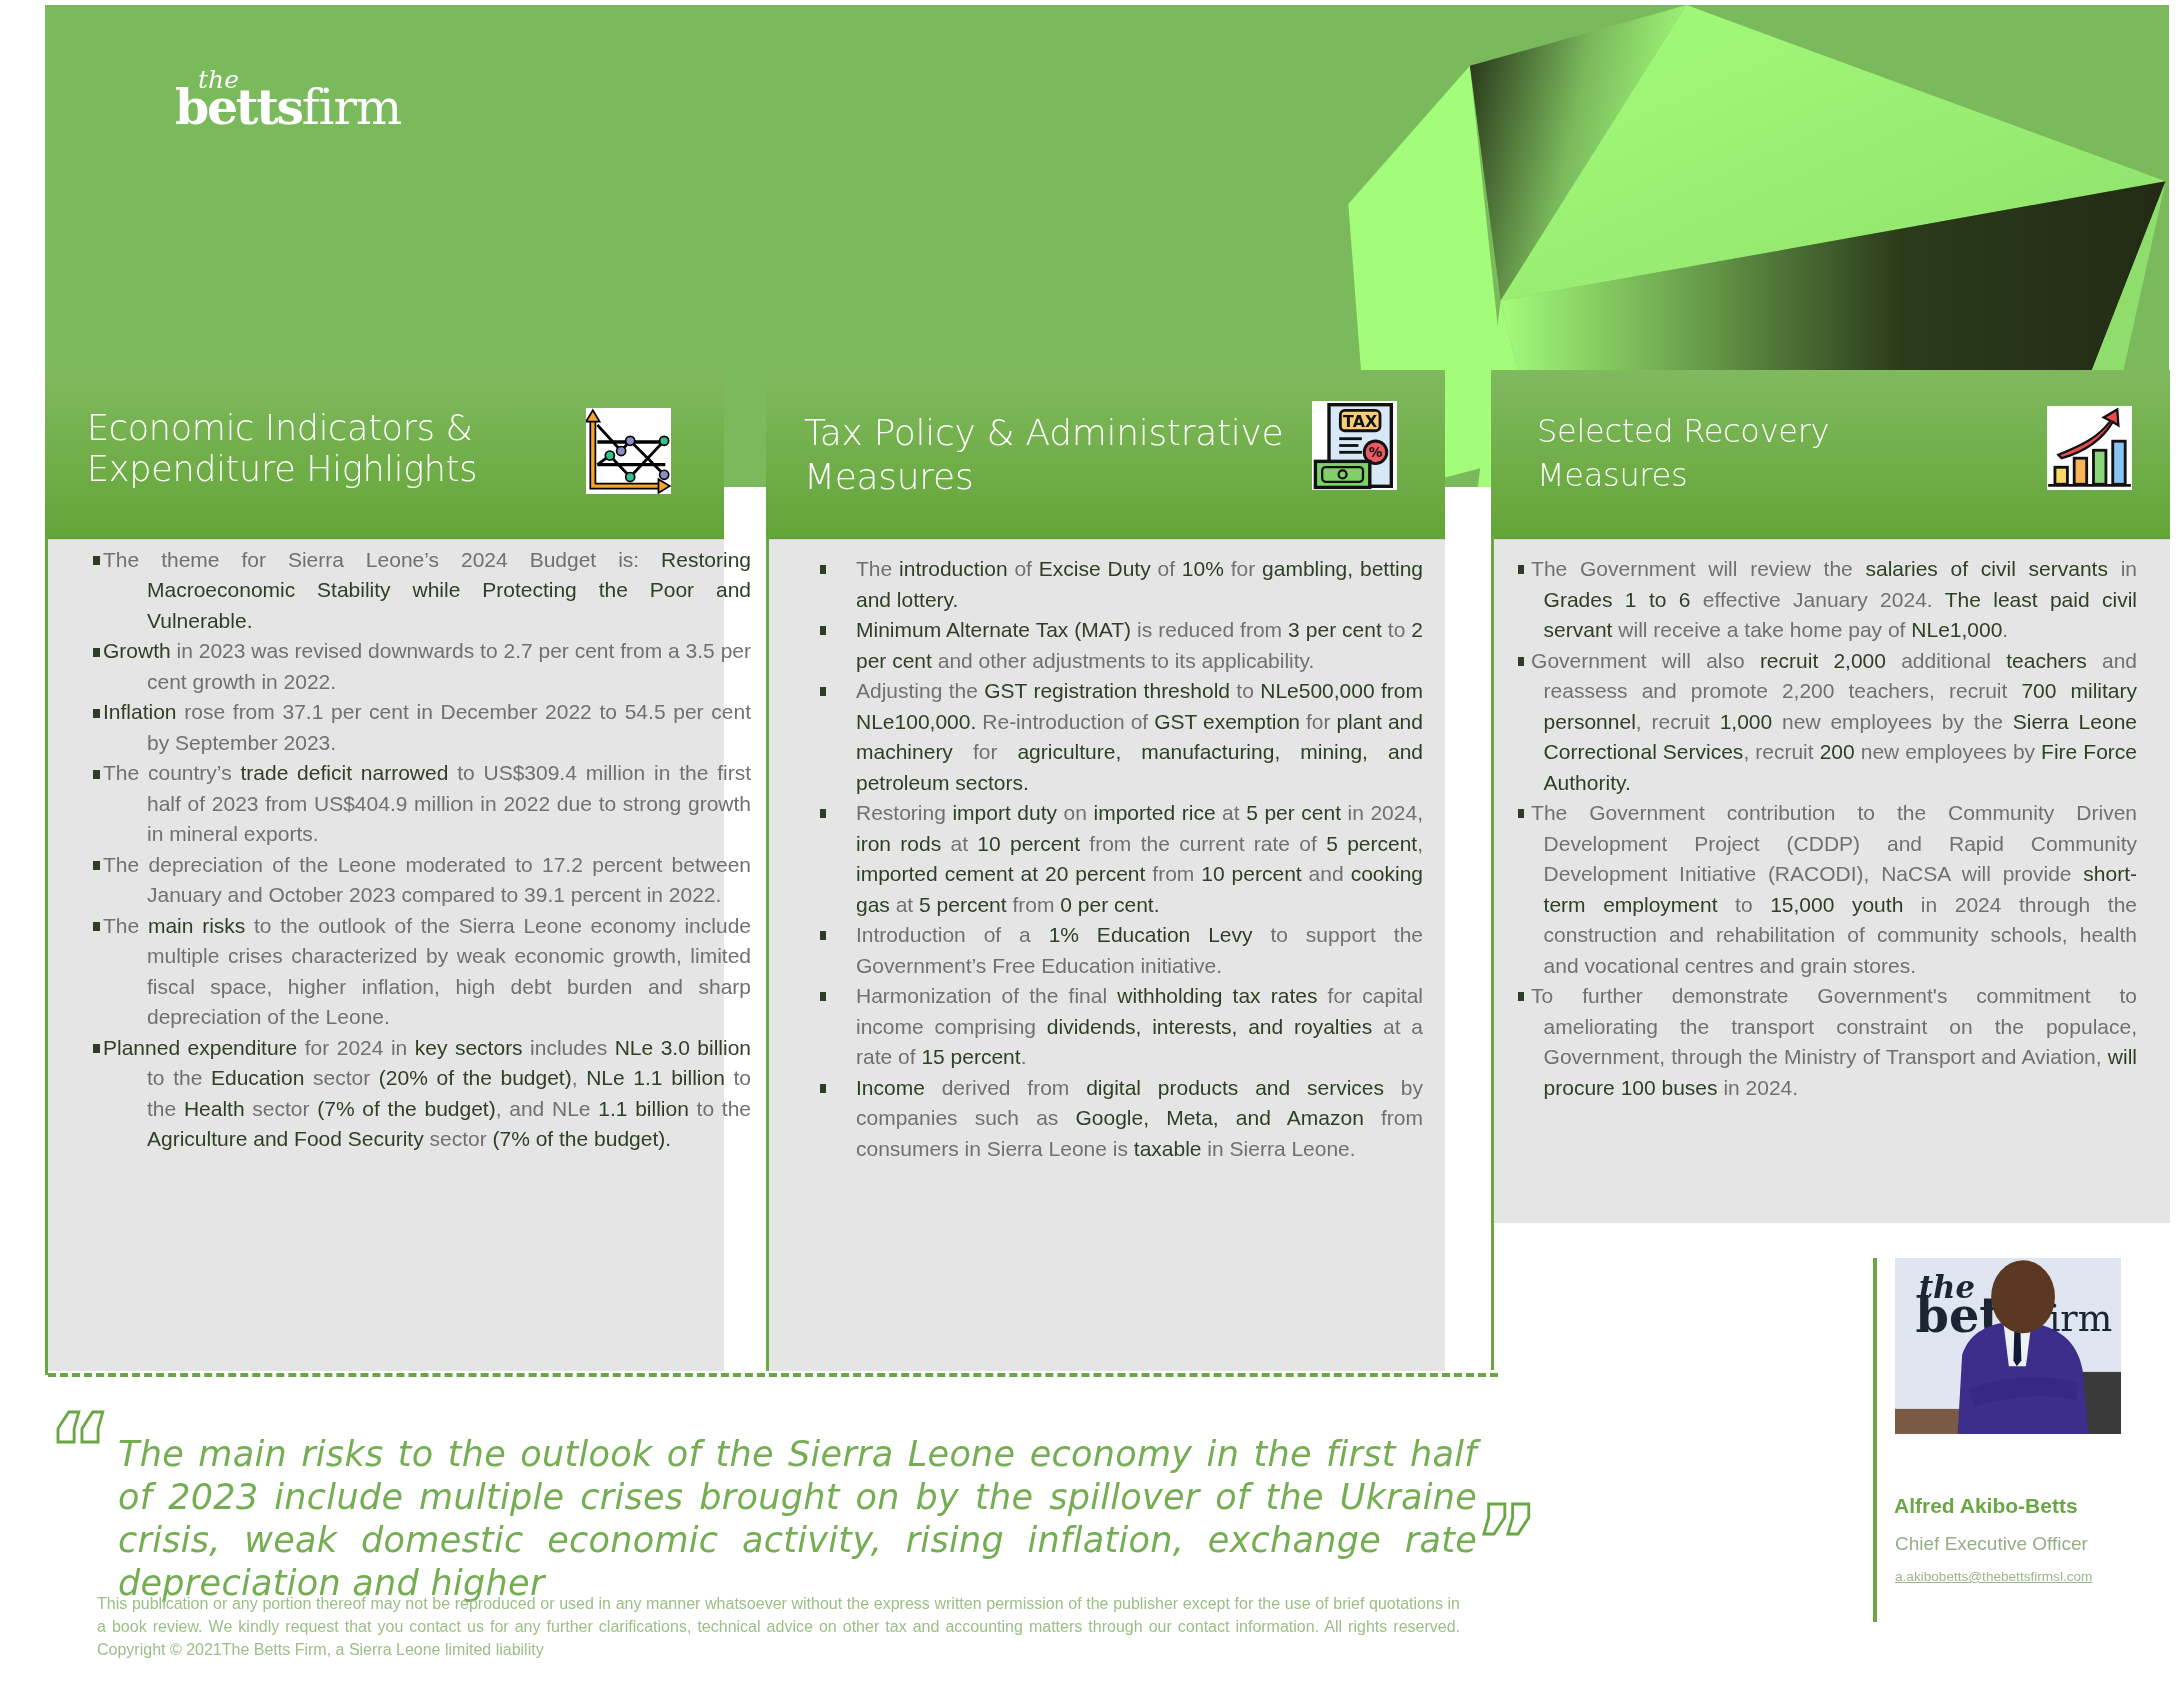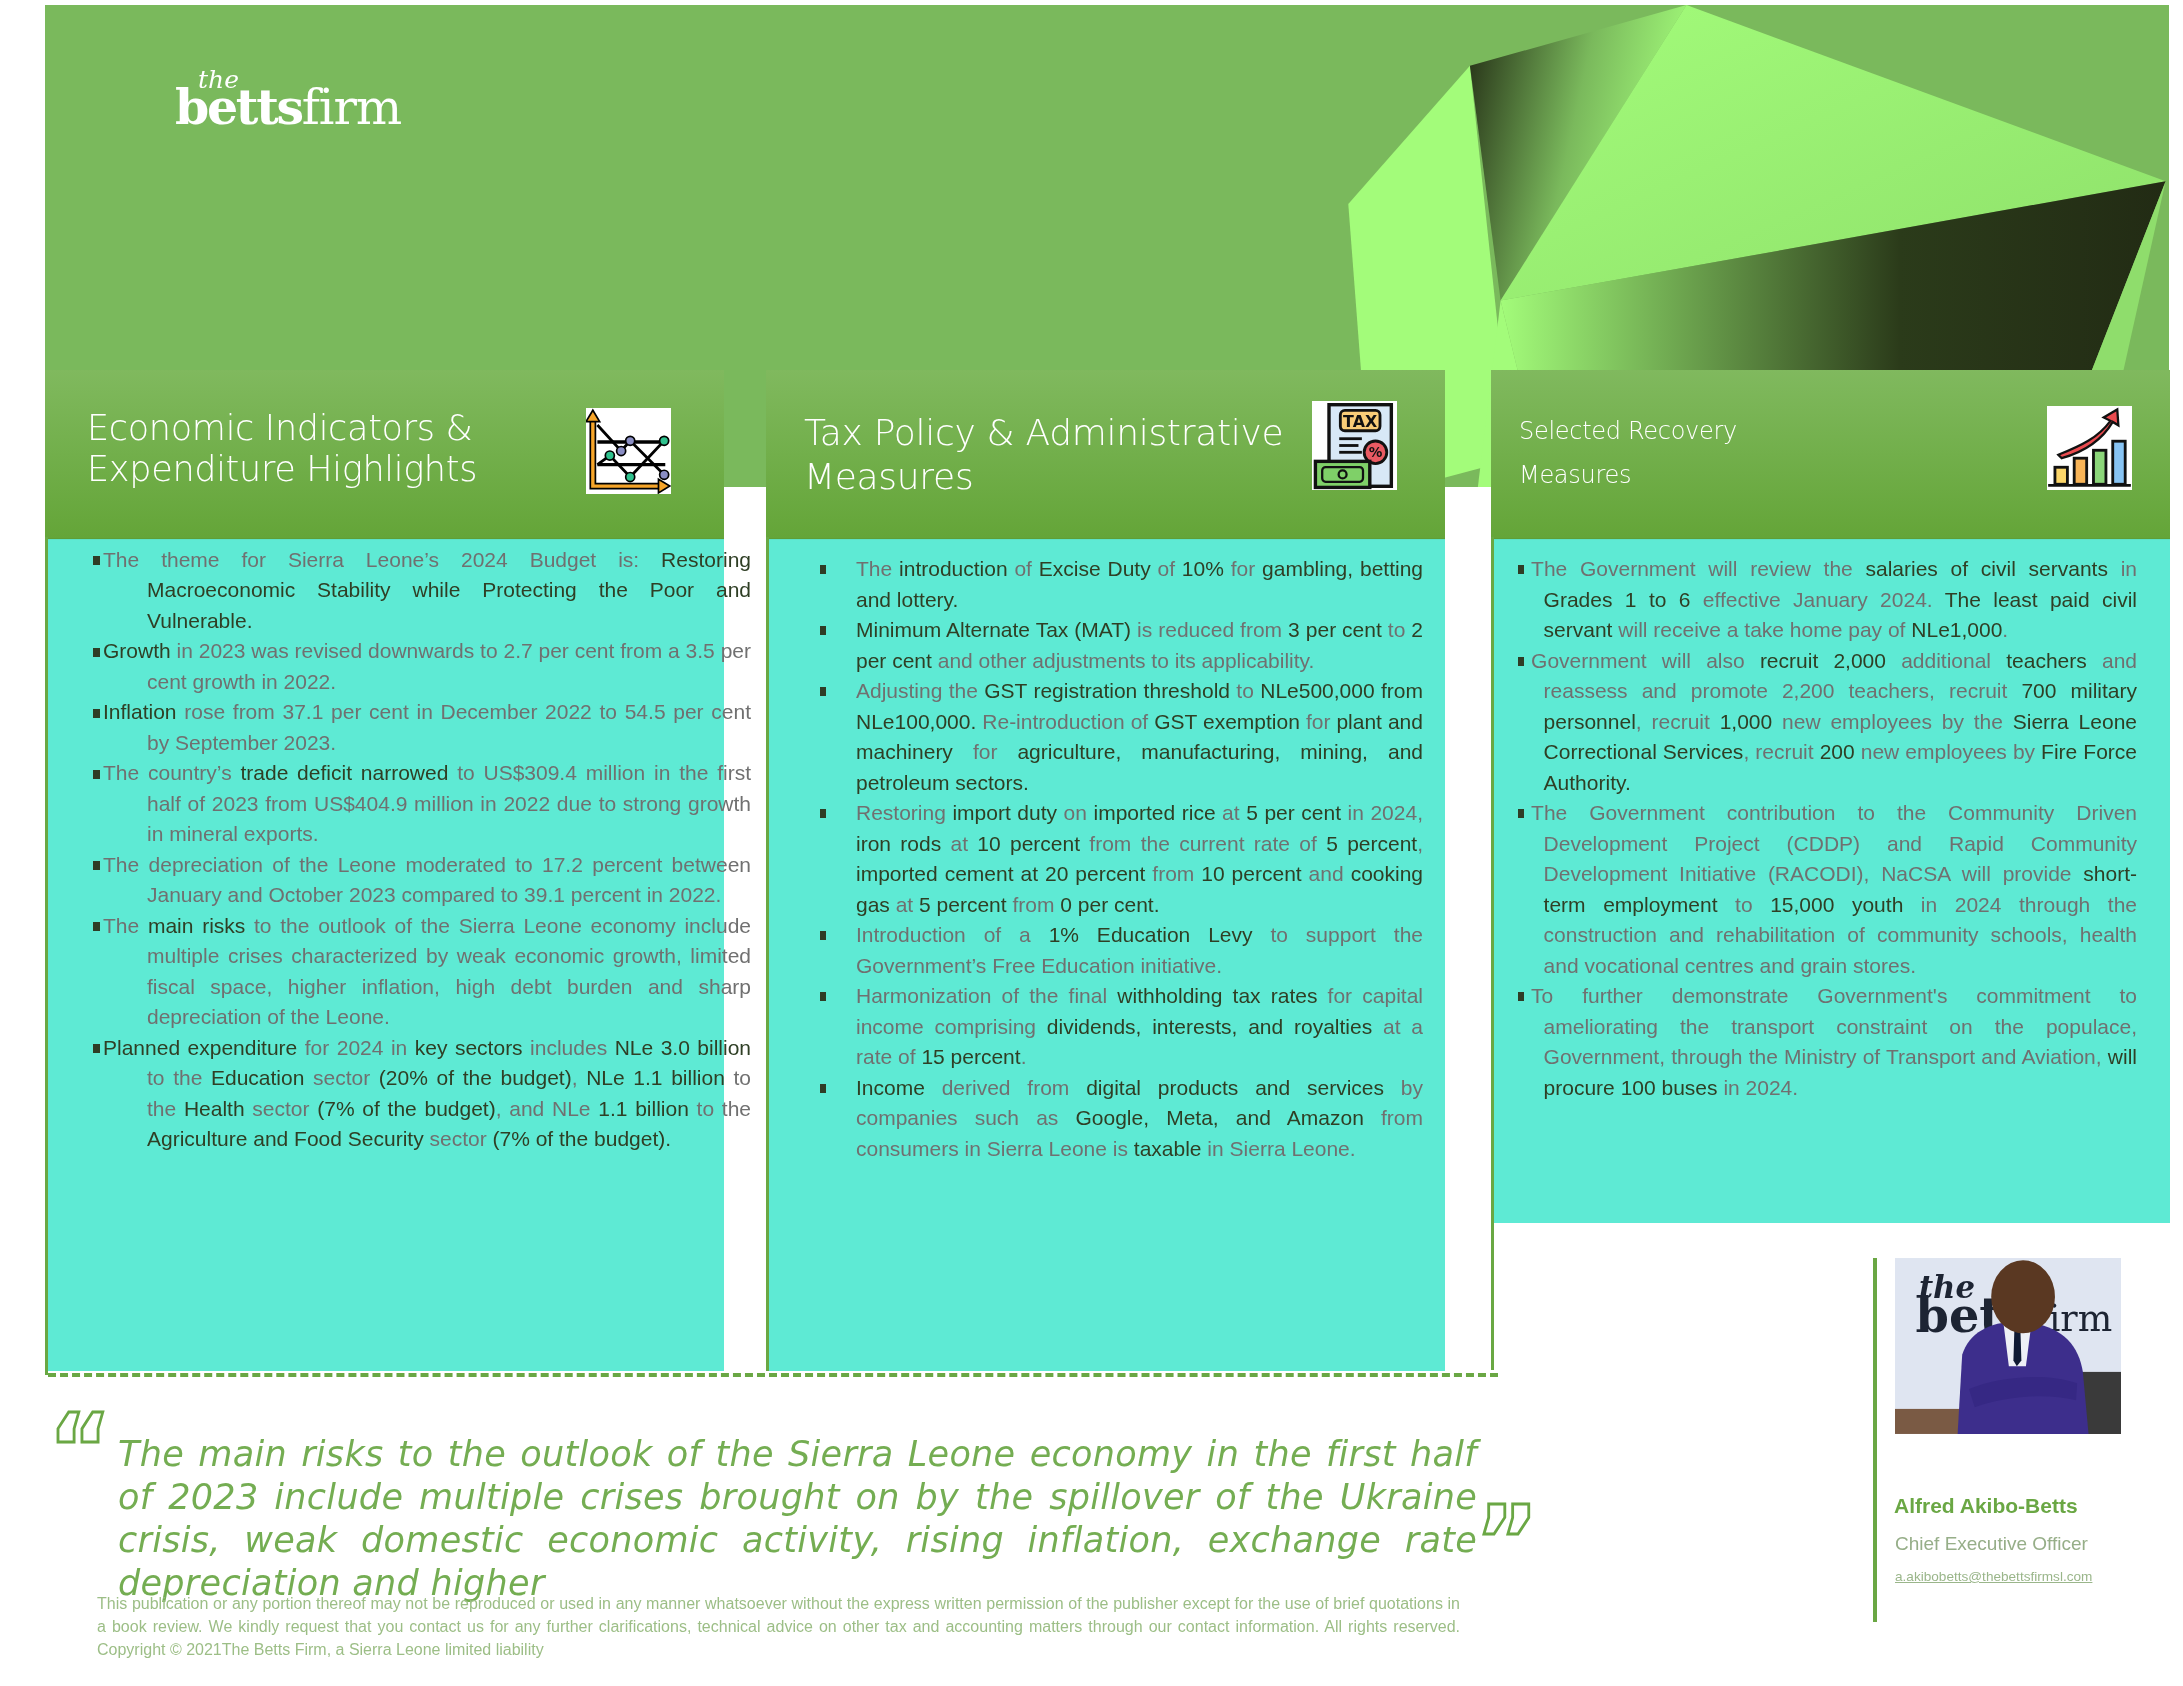--- a/index.html
+++ b/index.html
@@ -8,21 +8,21 @@
   .banner { position: absolute; left: 45px; top: 4.5px; width: 2124px; height: 482px; background: #7ab95c; overflow: hidden; }
   .banner svg.gem { position: absolute; left: 0; top: 0; }
 
   .logo { position: absolute; left: 130px; top: 60px; color: #fff; }
   .logo .the { position: absolute; left: 23px; top: 0; font-family: "DejaVu Serif", serif; font-style: italic; font-size: 25px; }
   .logo .betts { position: absolute; left: 0; top: 13.6px; font-family: "DejaVu Serif", serif; font-weight: bold; font-size: 49px; letter-spacing: -2.3px; }
   .logo .firm { font-weight: normal; letter-spacing: -1.1px; }
 
   .main-title { position: absolute; left: 131px; top: 262px; font-family: "DejaVu Serif", serif; font-weight: bold; font-size: 55px; color: #fff; text-shadow: -1.7px 0 0 #3fd3e0, 1.7px 1.1px 0 #c02a9a; letter-spacing: 0px; white-space: nowrap; }
 
-  .card { position: absolute; top: 370px; background: #5eead4; }
+  .card { position: absolute; top: 370px; background: #e5e5e5; }
   .card-head { position: relative; height: 168px; background: linear-gradient(#80b95e, #64a538); box-shadow: 0 1.1px 0 #5f9e37; }
   .card-title { position: absolute; left: 42px; top: 38px; color: #fff; font-size: 35px; line-height: 41px; font-family: "DejaVu Sans", sans-serif; font-weight: 300; letter-spacing: -0.3px; }
   .card-icon { position: absolute; width: 86px; height: 86px; background: #fff; }
   .card-body { position: absolute; top: 168px; bottom: 0; left: 0; right: 0; border-left: 3.4px solid #69a843; padding-left: 36px; }
   .card-body.no-border { border-left: none; }
   .bullets { list-style: none; margin: 0; padding: 0; position: absolute; }
   .bullets li { position: relative; font-size: 21px; line-height: 30.5px; text-align: justify; color: #707070; }
   .bullets li::before { content: ""; position: absolute; width: 6.3px; height: 9px; background: #2f3d26; }
   .bullets b { font-weight: normal; color: #2f3f25; }
 
@@ -157,21 +157,21 @@
         <li>Restoring <b>import duty</b> on <b>imported rice</b> at <b>5 per cent</b> in 2024, <b>iron rods</b> at <b>10 percent</b> from the current rate of <b>5 percent</b>, <b>imported cement at 20 percent</b> from <b>10 percent</b> and <b>cooking gas</b> at <b>5 percent</b> from <b>0 per cent.</b></li>
         <li>Introduction of a <b>1% Education Levy</b> to support the Government’s Free Education initiative.</li>
         <li>Harmonization of the final <b>withholding tax rates</b> for capital income comprising <b>dividends, interests, and royalties</b> at a rate of <b>15 percent</b>.</li>
         <li><b>Income</b> derived from <b>digital products and services</b> by companies such as <b>Google, Meta, and Amazon</b> from consumers in Sierra Leone is <b>taxable</b> in Sierra Leone.</li>
       </ul>
   </div>
 </div>
 
 <div class="card" id="card3">
   <div class="card-head">
-    <div class="card-title" style="left:28px; top:39px; font-size:24px; line-height:44px;">
+    <div class="card-title" style="left:46px; top:39px; font-size:32px; line-height:44px;">
       <div>Selected Recovery</div>
       <div>Measures</div>
     </div>
     <div class="card-icon" style="left:556px; top:36px; width:85px; height:84px;">
       <svg width="85" height="84" viewBox="0 0 150 148">
         <rect x="14" y="108" width="22" height="30" fill="#fcd66a" stroke="#111" stroke-width="5"></rect>
         <rect x="48" y="92" width="22" height="46" fill="#f8b457" stroke="#111" stroke-width="5"></rect>
         <rect x="82" y="78" width="22" height="60" fill="#8cd67a" stroke="#111" stroke-width="5"></rect>
         <rect x="116" y="62" width="22" height="76" fill="#88c4f4" stroke="#111" stroke-width="5"></rect>
         <line x1="2" y1="140" x2="148" y2="140" stroke="#111" stroke-width="5"></line>

